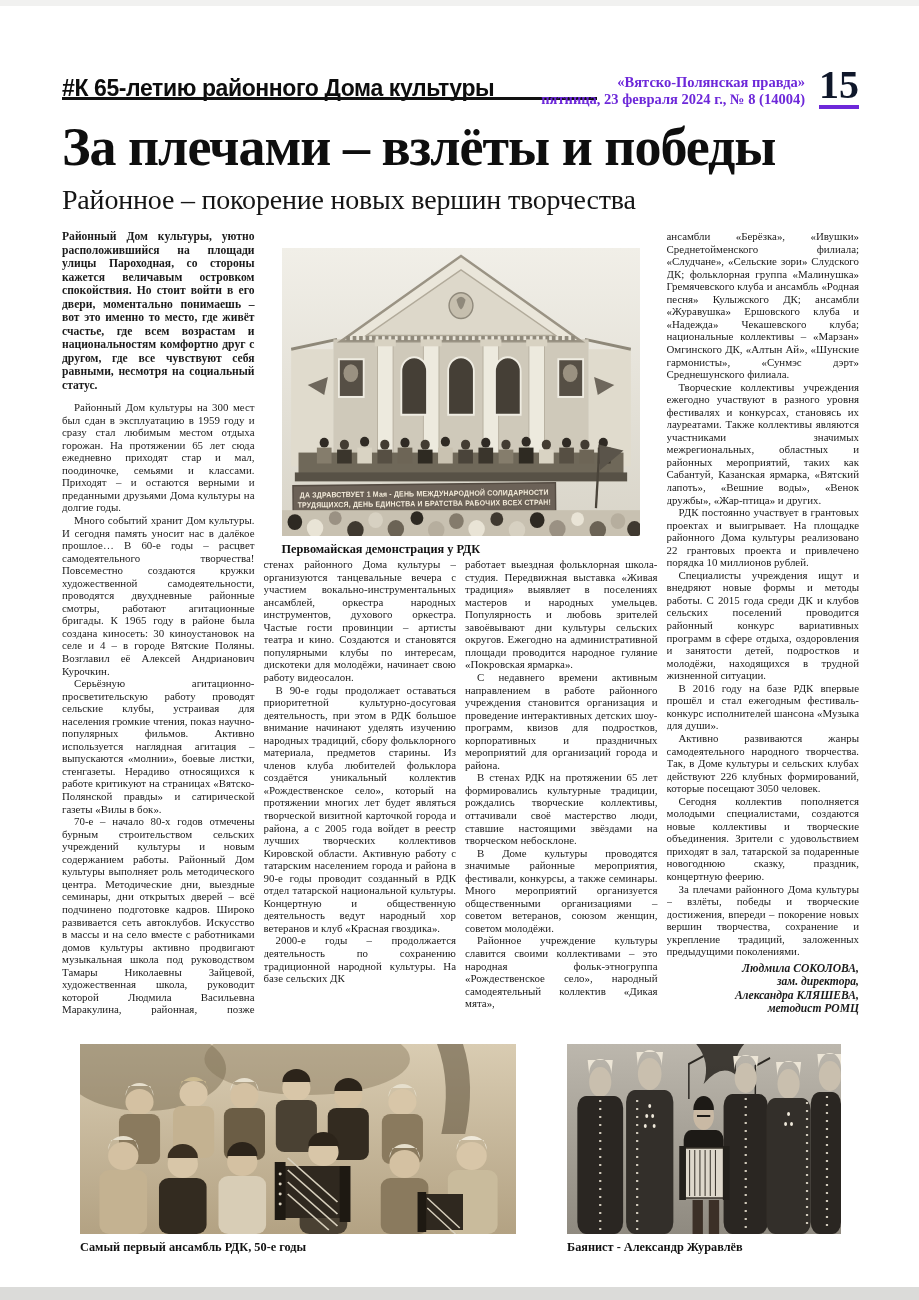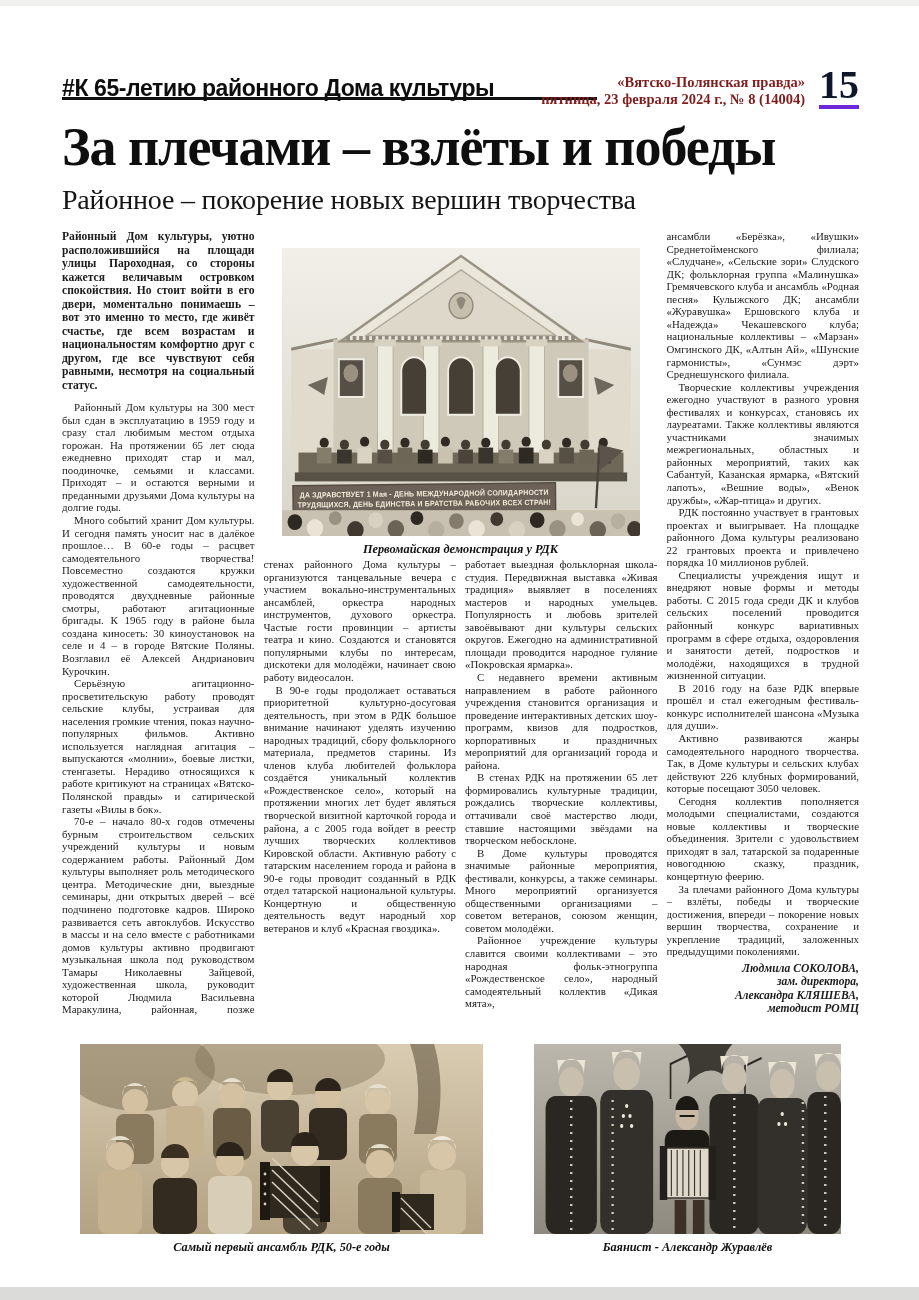--- a/index.html
+++ b/index.html
@@ -7,21 +7,21 @@
         font-family:"Liberation Serif",serif;color:#1b1b1b;}
   .edge-top{position:absolute;top:0;left:0;right:0;height:6px;background:#f1f1f0;}
   .edge-bottom{position:absolute;bottom:0;left:0;right:0;height:13px;background:#dbdbd9;}
   .content{position:absolute;left:62px;right:60px;top:56px;}
 
   
   .header{position:relative;height:54px;}
   .kicker{position:absolute;left:0;bottom:8px;font-family:"Liberation Sans",sans-serif;
           font-weight:bold;font-size:23px;letter-spacing:-0.4px;color:#0d0d0d;white-space:nowrap;}
   .rule{position:absolute;left:0;right:262px;bottom:10px;height:3.5px;background:#111;}
-  .masthead{position:absolute;right:54px;bottom:1px;text-align:right;font-weight:bold;line-height:1.22;color:#7f1d1d;}
+  .masthead{position:absolute;right:54px;bottom:1px;text-align:right;font-weight:bold;line-height:1.22;color:#6d28d9;}
   .paper-name{font-size:14.5px;}
   .issue-info{font-size:14.5px;}
   .page-number{position:absolute;right:0;bottom:1px;font-size:40px;font-weight:bold;line-height:0.85;
                border-bottom:4px solid #6d28d9;padding-bottom:3px;color:#0f172a;}
 
   
   .headline{margin-top:10px;font-size:54px;font-weight:bold;letter-spacing:-1px;line-height:1.02;
             white-space:nowrap;color:#0e0e0e;}
   .subhead{margin-top:9px;font-size:28px;letter-spacing:-0.2px;color:#151515;}
 
@@ -35,25 +35,25 @@
   .col-2{grid-column:2;grid-row:2;}
   .col-3{grid-column:3;grid-row:2;}
   .col-4{grid-column:4;grid-row:1/3;display:flex;flex-direction:column;}
   .col-4 .paras{flex:1 1 auto;overflow:hidden;}
   .signature{flex:0 0 auto;text-align:right;font-weight:bold;font-style:italic;
              font-size:11.6px;line-height:13.6px;padding-top:5px;}
 
   .photo-block{grid-column:2/4;grid-row:1;}
   .photo-block figure,.photo-row figure{margin:18px;}
   .main-photo{width:100%;height:288px;display:block;background:#ddd8cc;}
-  .caption{text-align:center;font-weight:bold;font-style:italic;font-size:12.3px;margin-top:6px;color:#111;}
+  .caption{font-weight:bold;font-size:12.3px;margin-top:6px;color:#111;}
 
   
   .photo-row{margin-top:10px;display:flex;gap:15px;}
-  .photo-left{width:403px;flex:0 0 auto;}
+  .photo-left{width:436px;flex:0 0 auto;}
   .photo-right{flex:1 1 auto;}
   .photo-row svg{width:100%;height:190px;display:block;}
 </style>
 </head>
 <body>
 
 <div class="page">
   <div class="edge-top"></div>
 
   <div class="content">
@@ -203,20 +203,21 @@
                 <circle cx="384" cy="283" r="8" fill="#3f3930"></circle>
             </g>
           </svg>
           <figcaption class="caption">Первомайская демонстрация у РДК</figcaption>
         </figure>
       </div>
 
       <div class="col col-2">
         <p style="text-indent:0">стенах районного Дома культуры – организуются танцевальные вечера с участием вокально-инструментальных ансамблей, оркестра народных инструментов, духового оркестра. Частые гости провинции – артисты театра и кино. Создаются и становятся популярными клубы по интересам, дискотеки для молодёжи, начинает свою работу видеосалон.</p>
         <p>В 90-е годы продолжает оставаться приоритетной культурно-досуговая деятельность, при этом в РДК большое внимание начинают уделять изучению народных традиций, сбору фольклорного материала, предметов старины. Из членов клуба любителей фольклора создаётся уникальный коллектив «Рождественское село», который на протяжении многих лет будет являться творческой визитной карточкой города и района, а с 2005 года войдет в реестр лучших творческих коллективов Кировской области. Активную работу с татарским населением города и района в 90-е годы проводит созданный в РДК отдел татарской национальной культуры. Концертную и общественную деятельность ведут народный хор ветеранов и клуб «Красная гвоздика».</p>
+        <p>2000-е годы – продолжается деятельность по сохранению традиционной народной культуры. На базе сельских ДК</p>
       </div>
 
       <div class="col col-3">
         <p style="text-indent:0">работает выездная фольклорная школа-студия. Передвижная выставка «Живая традиция» выявляет в поселениях мастеров и народных умельцев. Популярность и любовь зрителей завоёвывают дни культуры сельских округов. Ежегодно на административной площади проводится народное гуляние «Покровская ярмарка».</p>
         <p>С недавнего времени активным направлением в работе районного учреждения становится организация и проведение интерактивных детских шоу-программ, квизов для подростков, корпоративных и праздничных мероприятий для организаций города и района.</p>
         <p>В стенах РДК на протяжении 65 лет формировались культурные традиции, рождались творческие коллективы, оттачивали своё мастерство люди, ставшие настоящими звёздами на творческом небосклоне.</p>
         <p>В Доме культуры проводятся значимые районные мероприятия, фестивали, конкурсы, а также семинары. Много мероприятий организуется общественными организациями – советом ветеранов, союзом женщин, советом молодёжи.</p>
         <p>Районное учреждение культуры славится своими коллективами – это народная фольк-этногруппа «Рождественское село», народный самодеятельный коллектив «Дикая мята»,</p>
       </div>
 

